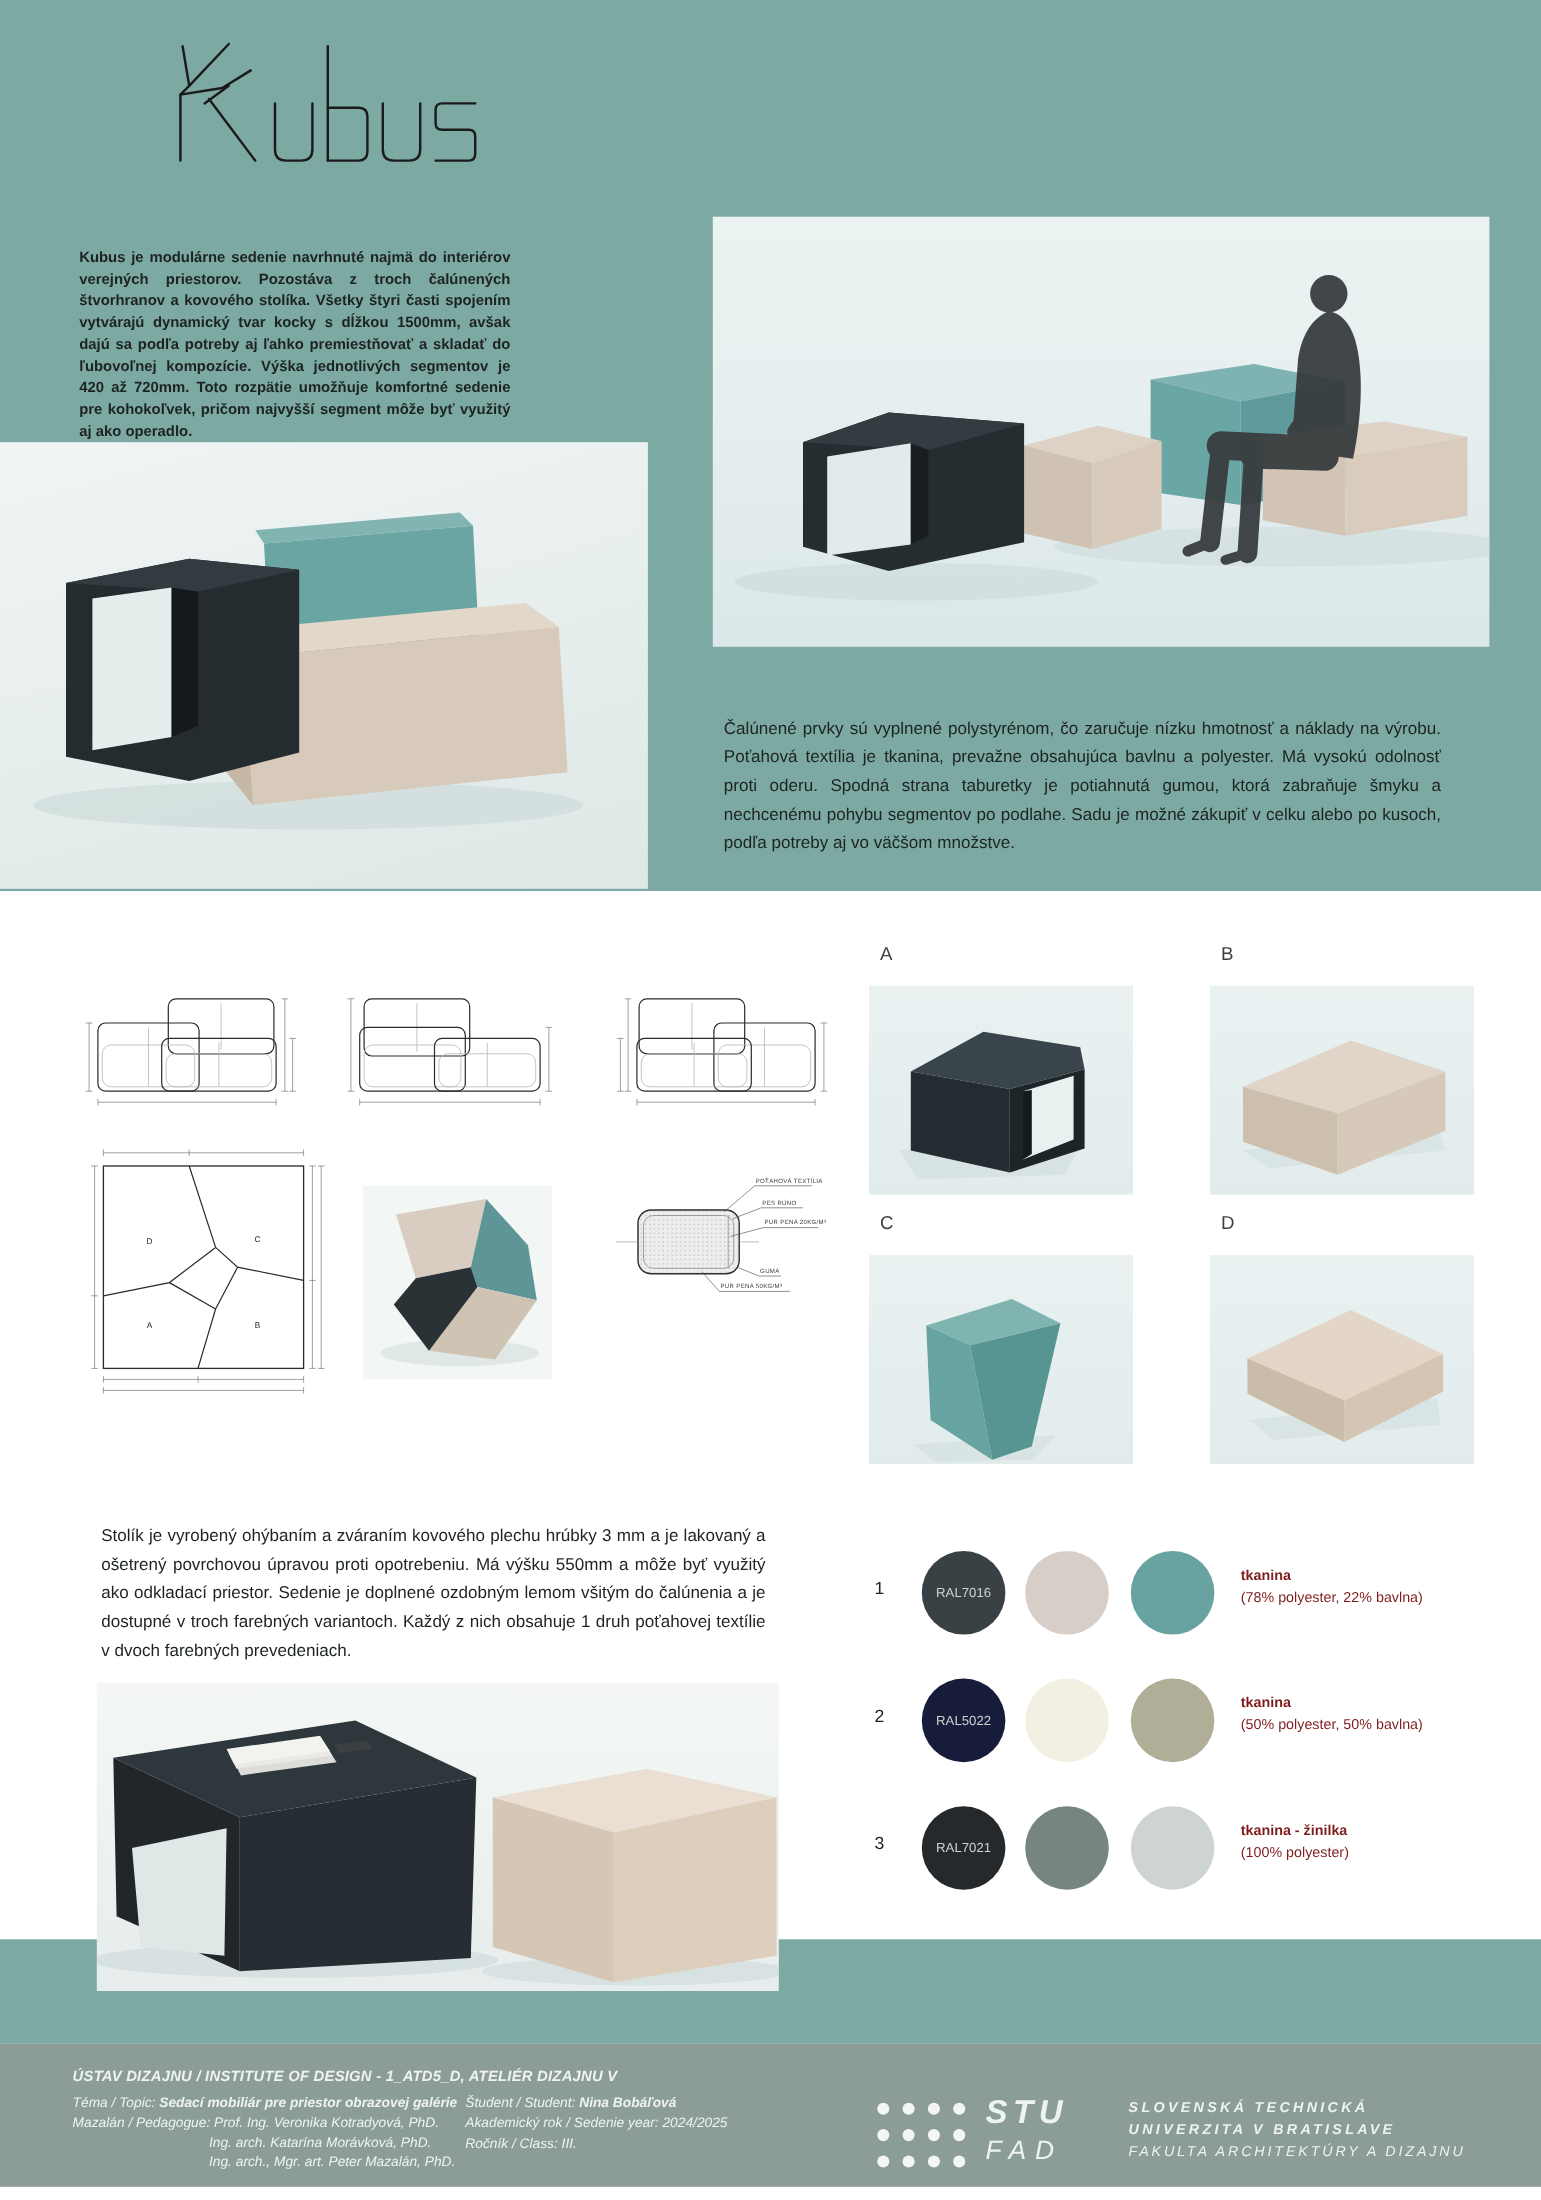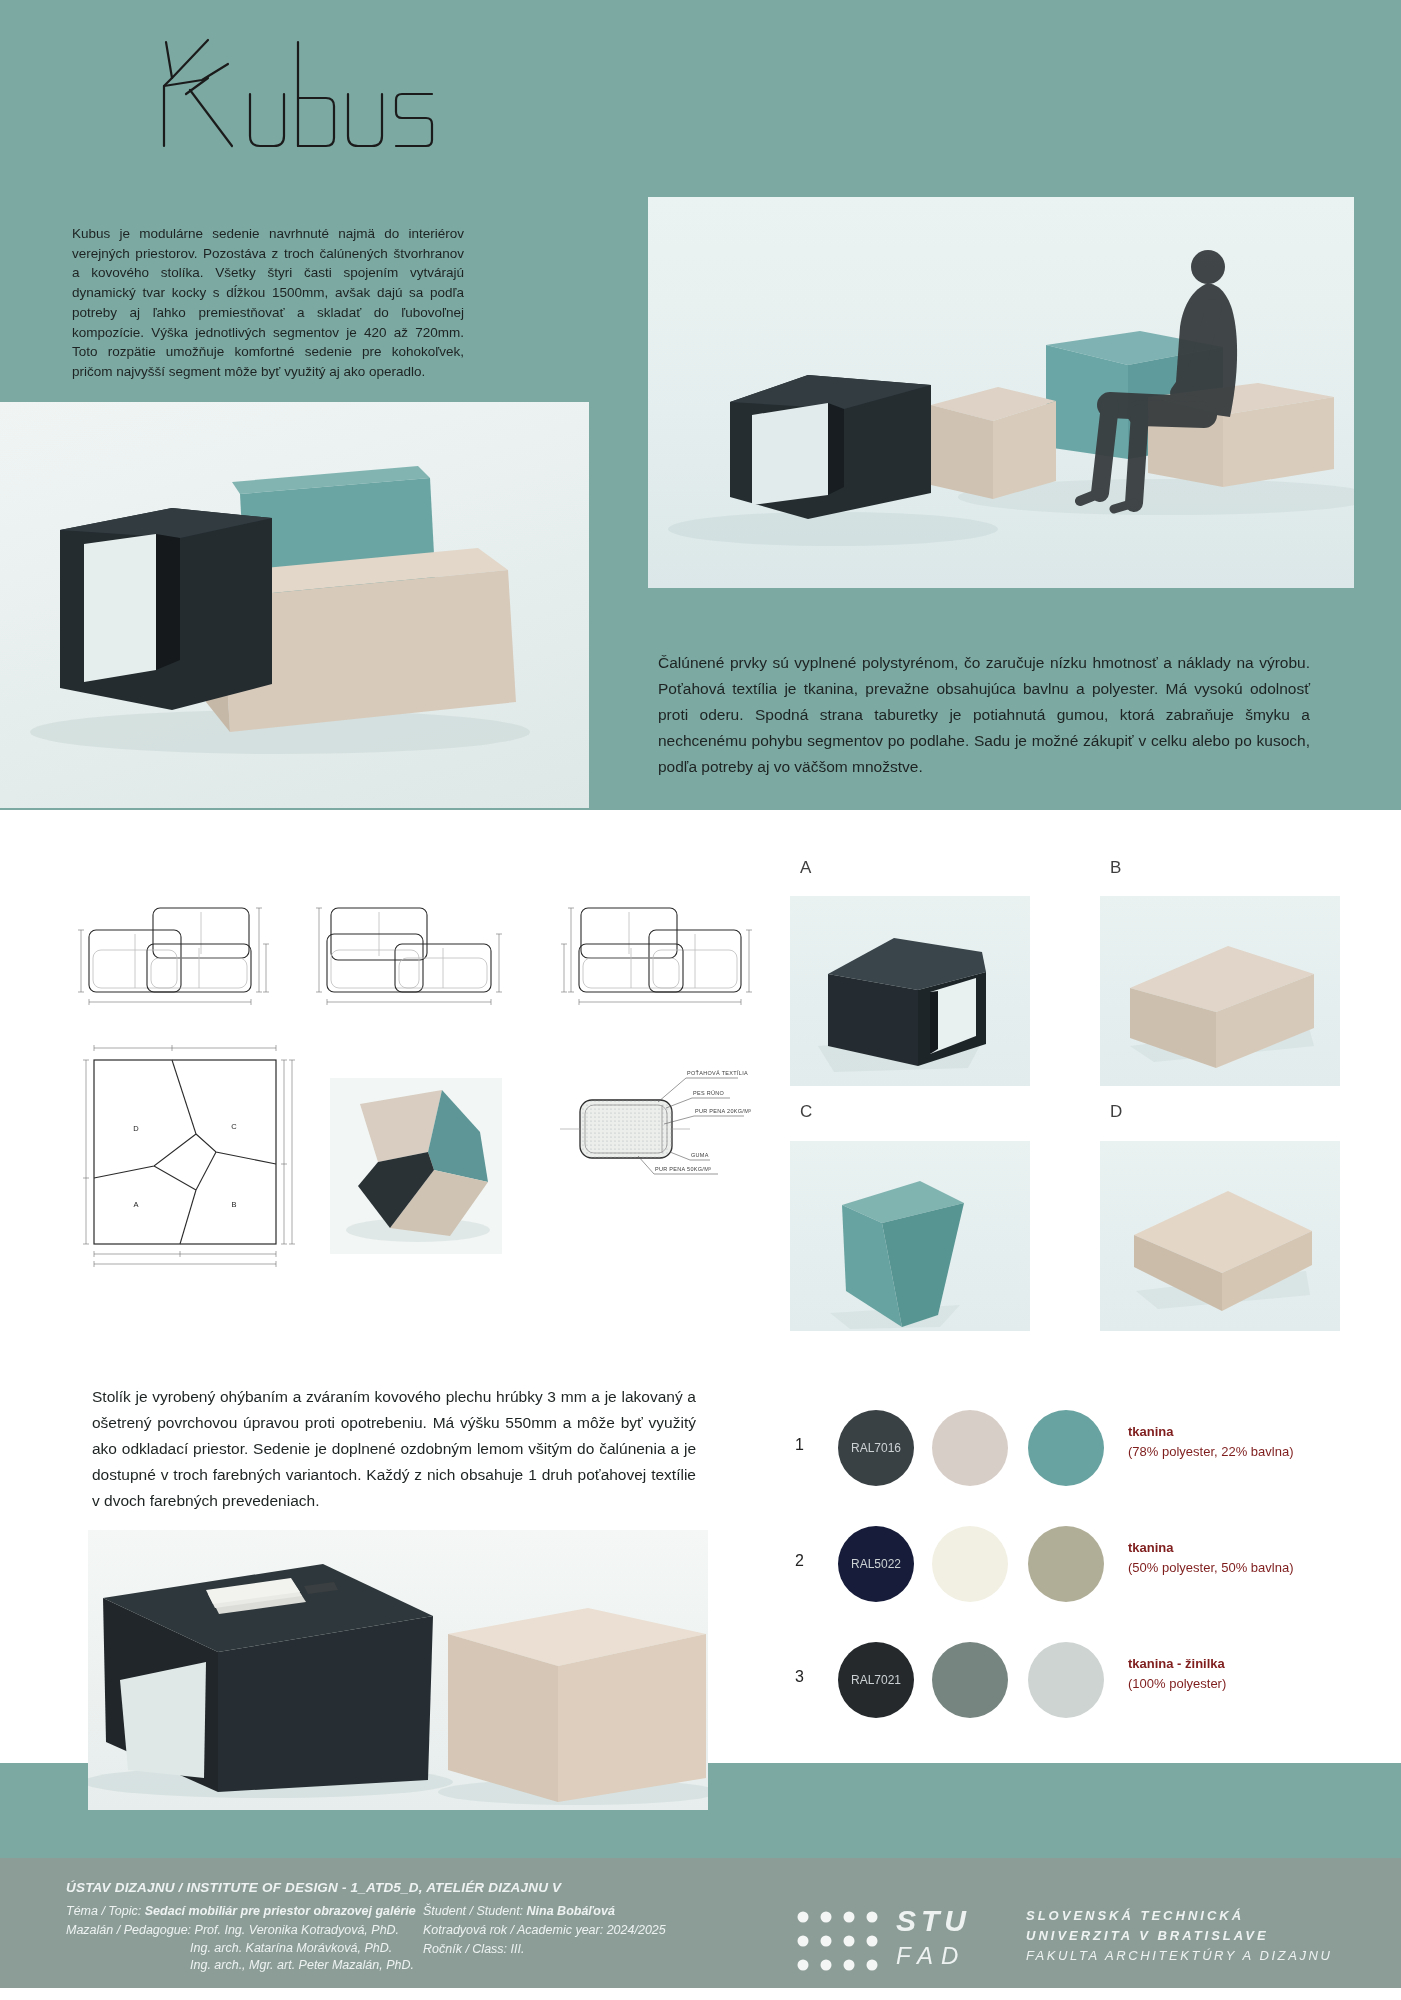--- a/index.html
+++ b/index.html
@@ -7,21 +7,21 @@
     position:relative; width:1401px; height:2000px; overflow:hidden;
     font-family:"Liberation Sans", sans-serif; background:#ffffff;
   }
   .abs { position:absolute; }
 
   
   .teal-top { left:0; top:0; width:1401px; height:810px; background:#7ca9a2; }
   .logo-svg { left:150px; top:38px; }
 
   .body-copy { color:#1d2322; text-align:justify; }
-  .p1 { left:72px;  top:224px;  width:392px; font-size:13.5px; line-height:19.7px; }
+  .p1 { left:72px;  top:224px;  width:392px; font-size:13.5px; line-height:19.7px;font-weight:bold; }
   .p2 { left:658px; top:650px;  width:652px; font-size:15.5px; line-height:26px; }
   .p3 { left:92px;  top:1384px; width:604px; font-size:15.5px; line-height:26px; }
 
   .photo { overflow:hidden; }
   .photo-main { left:648px; top:197px; width:706px; height:391px;
     background:linear-gradient(180deg,#ebf2f2 0%,#e5eeee 55%,#dbe7e8 100%); }
   .photo-left { left:0; top:402px; width:589px; height:406px;
     background:linear-gradient(165deg,#f0f5f4 0%,#e6eeed 55%,#dde8e7 100%); }
   .photo-bottom { left:88px; top:1530px; width:620px; height:280px; z-index:3;
     background:linear-gradient(180deg,#f4f7f6 0%,#ecf1f0 60%,#e6edec 100%); }
@@ -357,21 +357,21 @@
     <div class="f-abs f-line" style="left:66px;top:65px;">
       <span>Mazalán / Pedagogue: </span><span>Prof. Ing. Veronika Kotradyová, PhD.</span>
     </div>
     <div class="f-abs f-line" style="left:190px;top:83px;">Ing. arch. Katarína Morávková, PhD.</div>
     <div class="f-abs f-line" style="left:190px;top:100px;">Ing. arch., Mgr. art. Peter Mazalán, PhD.</div>
 
     <div class="f-abs f-line" style="left:423px;top:46px;">
       <span>Študent / Student: </span><span class="f-bold">Nina Bobáľová</span>
     </div>
     <div class="f-abs f-line" style="left:423px;top:65px;">
-      <span>Kotradyová rok / Academic year: </span><span>2024/2025</span>
+      <span>Akademický rok / Sedenie year: </span><span>2024/2025</span>
     </div>
     <div class="f-abs f-line" style="left:423px;top:84px;">
       <span>Ročník / Class: </span><span>III.</span>
     </div>
 
     <svg class="f-abs" style="left:795px;top:47px;" width="90" height="70" viewBox="0 0 90 70">
       <g fill="#f4f6f5">
         <circle cx="8" cy="12" r="5.5"></circle>
           <circle cx="31" cy="12" r="5.5"></circle>
           <circle cx="54" cy="12" r="5.5"></circle>

